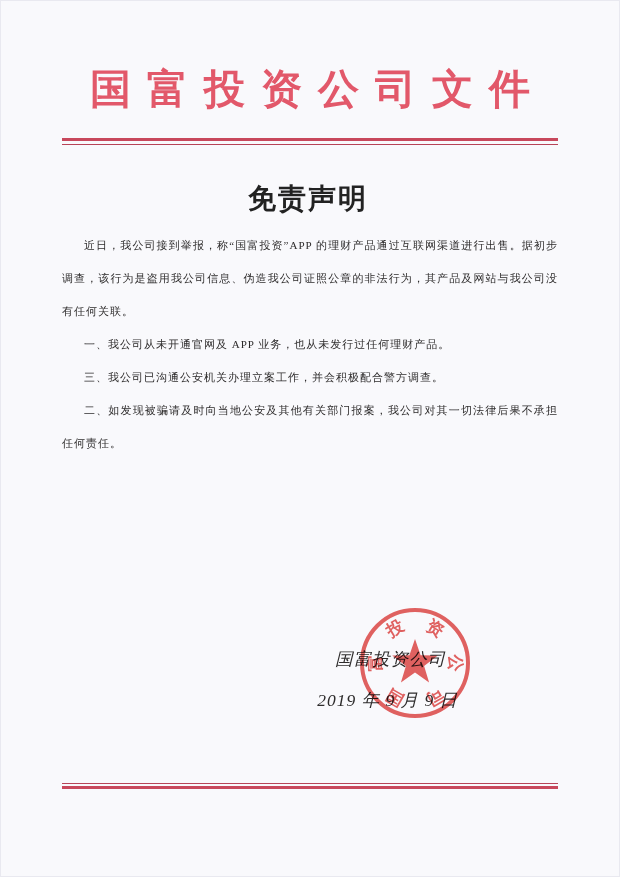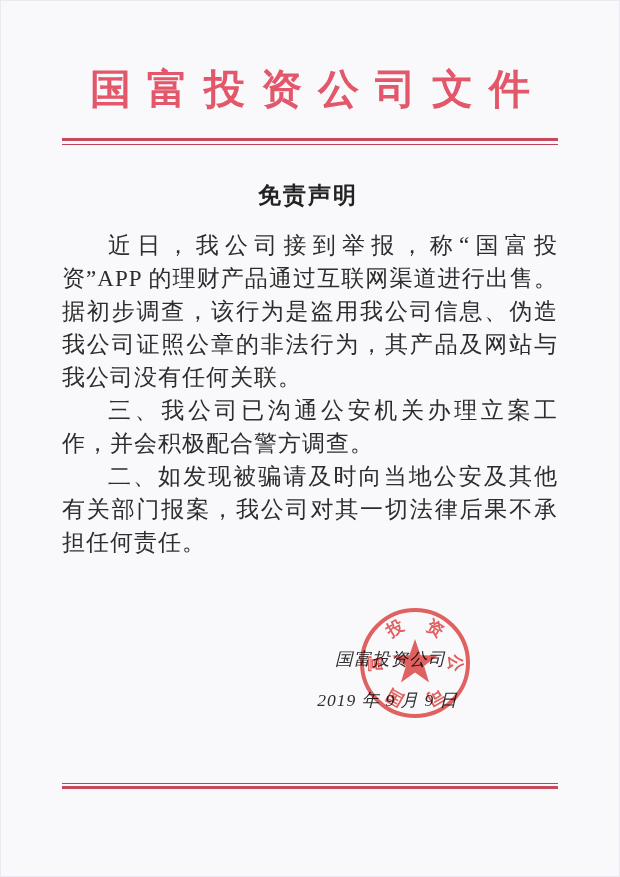--- a/index.html
+++ b/index.html
@@ -32,29 +32,29 @@
   .rule{width:100%;border:none;margin:0;padding:0;}
   .rule.thick{height:3px;background:#c8485c;}
   .rule.thin{height:1px;background:#b74458;}
   .rule-top .thick{margin-bottom:3px;}
   .rule-bottom .thin{margin-bottom:2px;}
   
   .doc-title{
     position:absolute;left:0;top:180px;width:616px;
     text-align:center;
     color:#222;
-    font-size:23px;
+    font-size:28px;
     font-weight:bold;
     letter-spacing:2px;
   }
   
   .body-text{
     position:absolute;left:62px;top:229px;width:496px;
     color:#2e2c2c;
-    font-size:23px;
+    font-size:11px;
     line-height:33px;
     text-align:justify;
     letter-spacing:1px;
   }
   .body-text p{
     margin:0;
     text-indent:2em;
   }
   
   .sig-block{
@@ -90,20 +90,21 @@
 
   <div class="rule-wrap rule-top">
     <div class="rule thick"></div>
     <div class="rule thin"></div>
   </div>
 
   <div class="doc-title">免责声明</div>
 
   <div class="body-text">
     <p>近日，我公司接到举报，称“国富投资”APP 的理财产品通过互联网渠道进行出售。据初步调查，该行为是盗用我公司信息、伪造我公司证照公章的非法行为，其产品及网站与我公司没有任何关联。</p>
+    <p>一、我公司从未开通官网及 APP 业务，也从未发行过任何理财产品。</p>
     <p>三、我公司已沟通公安机关办理立案工作，并会积极配合警方调查。</p>
     <p>二、如发现被骗请及时向当地公安及其他有关部门报案，我公司对其一切法律后果不承担任何责任。</p>
   </div>
 
   <div class="sig-block">
     <div class="sig-company">国富投资公司</div>
     <div class="sig-date">2019 年 9 月 9 日</div>
   </div>
 
   <svg class="seal" viewBox="0 0 130 130">

